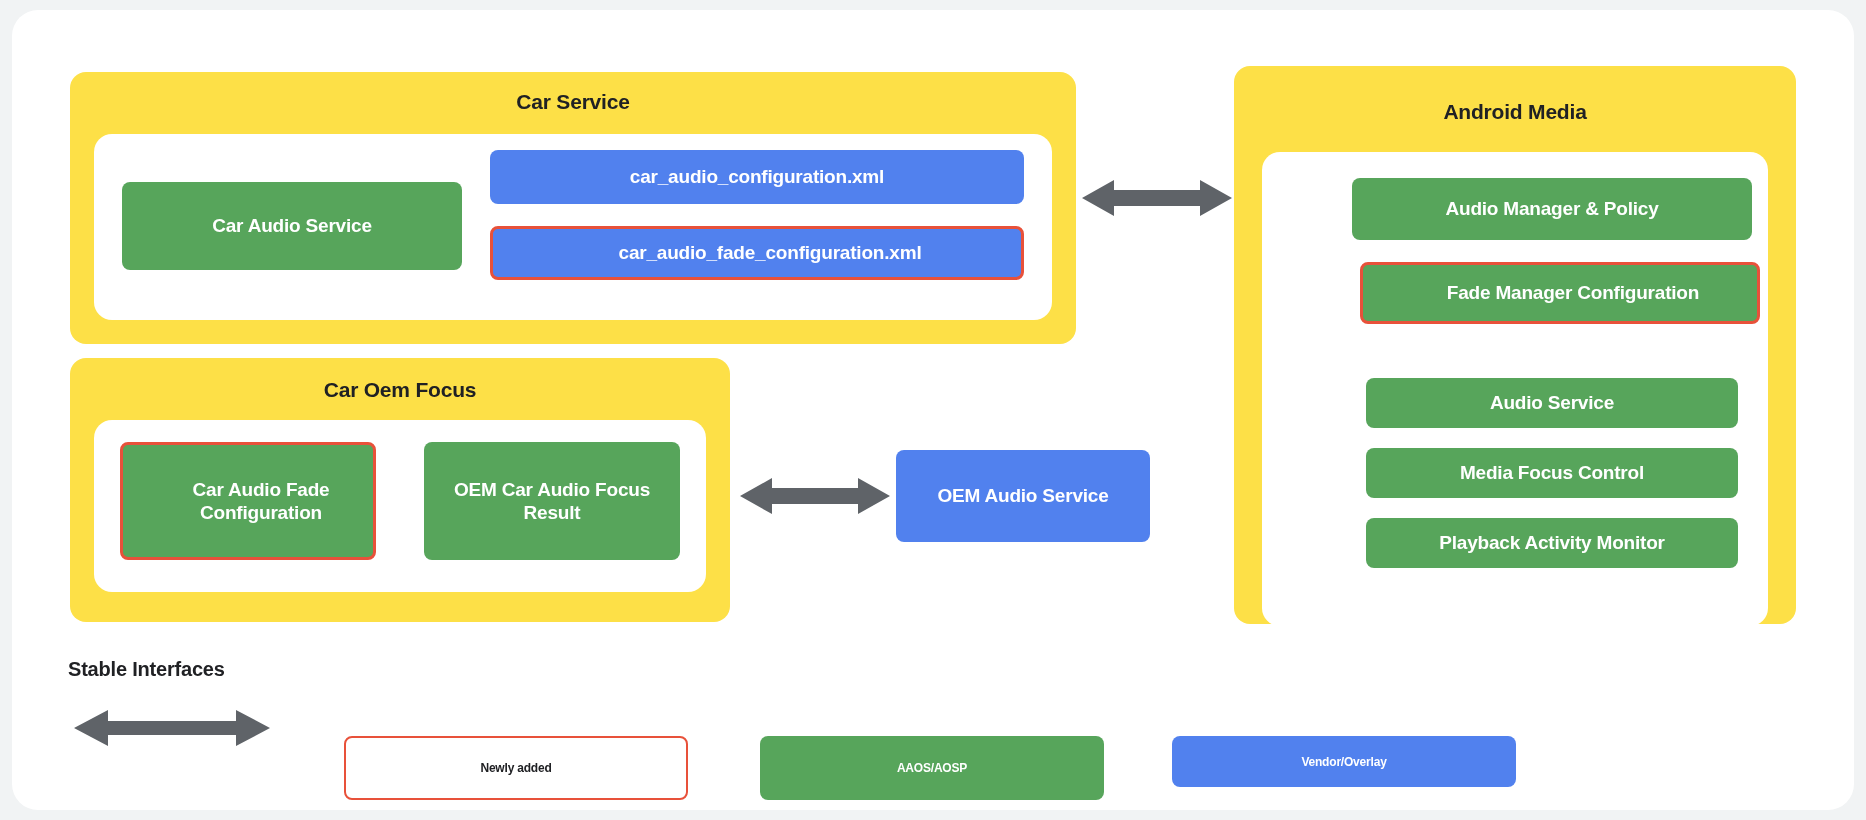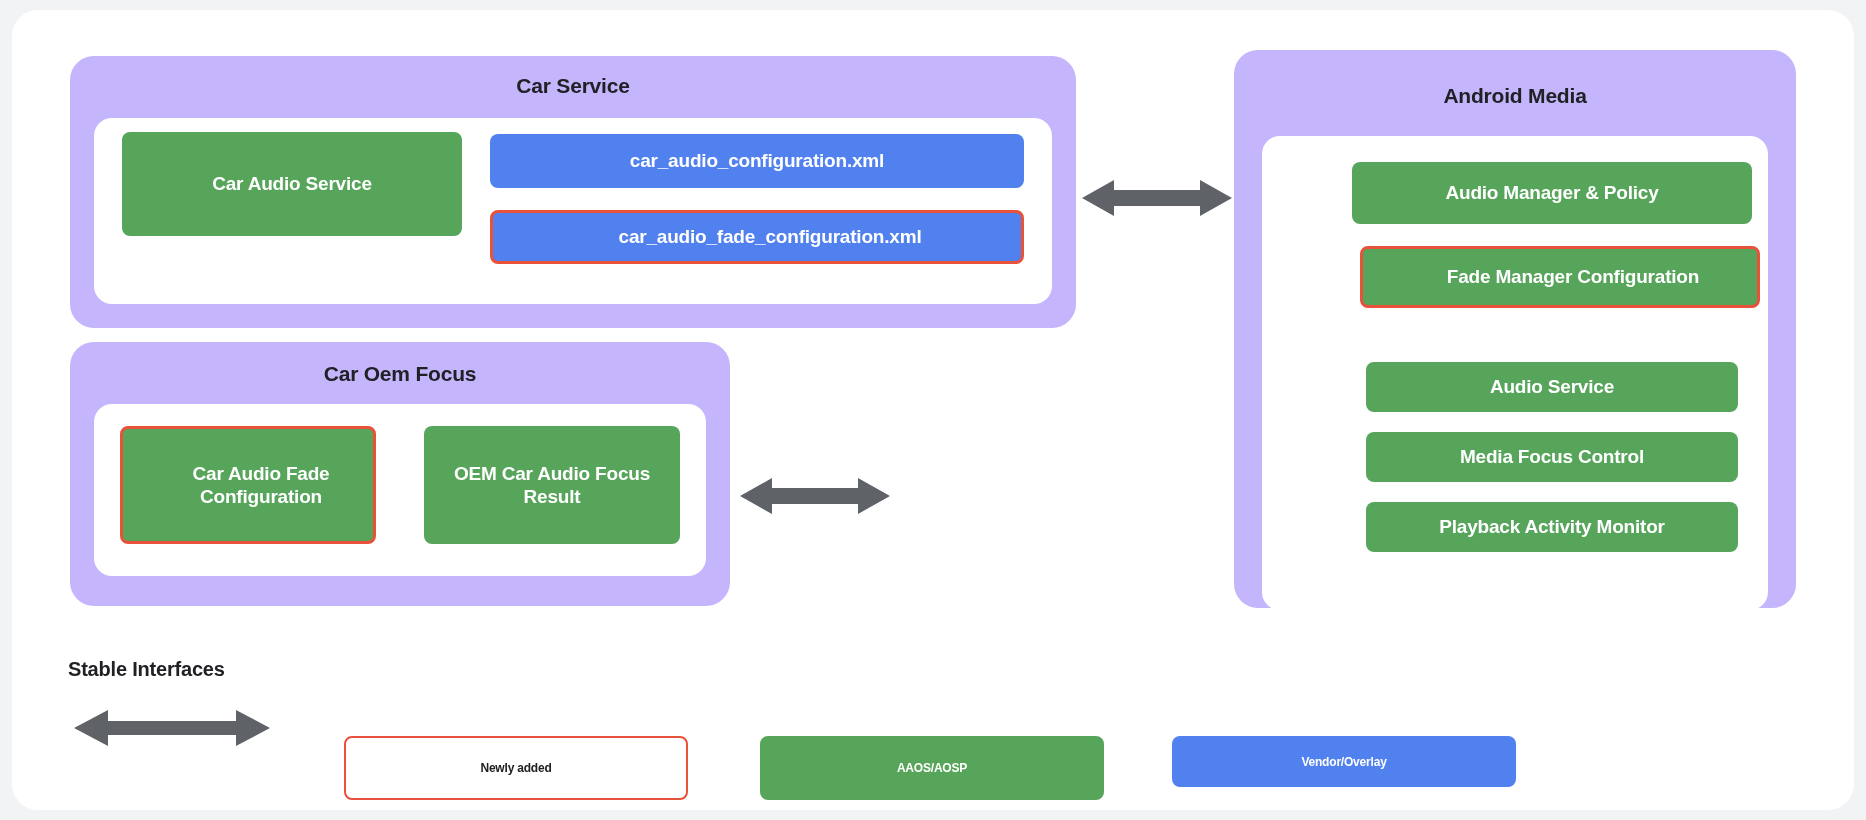--- a/index.html
+++ b/index.html
@@ -19,22 +19,23 @@
     top: 10px;
     width: 1842px;
     height: 800px;
     background: #ffffff;
     border-radius: 26px;
   }
 
   
   .panel {
     position: absolute;
-    background: #c4b5fd;
-    border-radius: 24px;
+    background: #fde047;
+    border-radius: 16px;
+    margin-top: 16px;
   }
   .panel-title {
     position: absolute;
     left: 0;
     right: 0;
     text-align: center;
     font-size: 21px;
     font-weight: bold;
     color: #202124;
     letter-spacing: -0.2px;
@@ -101,21 +102,21 @@
 </head>
 <body>
 
 <div class="canvas">
 
   <div class="panel" style="left:58px; top:46px; width:1006px; height:272px;">
     <div class="panel-title" style="top:18px;">Car Service</div>
 
     <div class="inner-card" style="left:24px; top:62px; width:958px; height:186px;">
 
-      <div class="node green" style="left:28px; top:14px; width:340px; height:104px;">Car Audio Service</div>
+      <div class="node green" style="left:28px; top:48px; width:340px; height:88px;">Car Audio Service</div>
 
       <div class="node blue" style="left:396px; top:16px; width:534px; height:54px;">car_audio_configuration.xml</div>
 
       <div class="node blue hl" style="left:396px; top:92px; width:534px; height:54px;">car_audio_fade_configuration.xml</div>
     </div>
   </div>
 
   <div class="arrow" style="left:1070px; top:166px; width:150px; height:44px;">
     <svg width="150" height="44" viewBox="0 0 150 44">
       <polygon points="0,22 32,4 32,14 118,14 118,4 150,22 118,40 118,30 32,30 32,40" fill="#5f6368"></polygon>
@@ -132,20 +133,21 @@
       <div class="node green" style="left:330px; top:22px; width:256px; height:118px;">OEM Car Audio Focus Result</div>
     </div>
   </div>
 
   <div class="arrow" style="left:728px; top:464px; width:150px; height:44px;">
     <svg width="150" height="44" viewBox="0 0 150 44">
       <polygon points="0,22 32,4 32,14 118,14 118,4 150,22 118,40 118,30 32,30 32,40" fill="#5f6368"></polygon>
     </svg>
   </div>
 
+  <div class="node blue" style="left:884px; top:440px; width:254px; height:92px;">OEM Audio Service</div>
 
   <div class="panel" style="left:1222px; top:40px; width:562px; height:558px;">
     <div class="panel-title" style="top:34px;">Android Media</div>
 
     <div class="inner-card" style="left:28px; top:86px; width:506px; height:474px;">
 
       <div class="node green" style="left:90px; top:26px; width:400px; height:62px;">Audio Manager &amp; Policy</div>
 
       <div class="node green hl" style="left:98px; top:110px; width:400px; height:62px;">Fade Manager Configuration</div>
 

